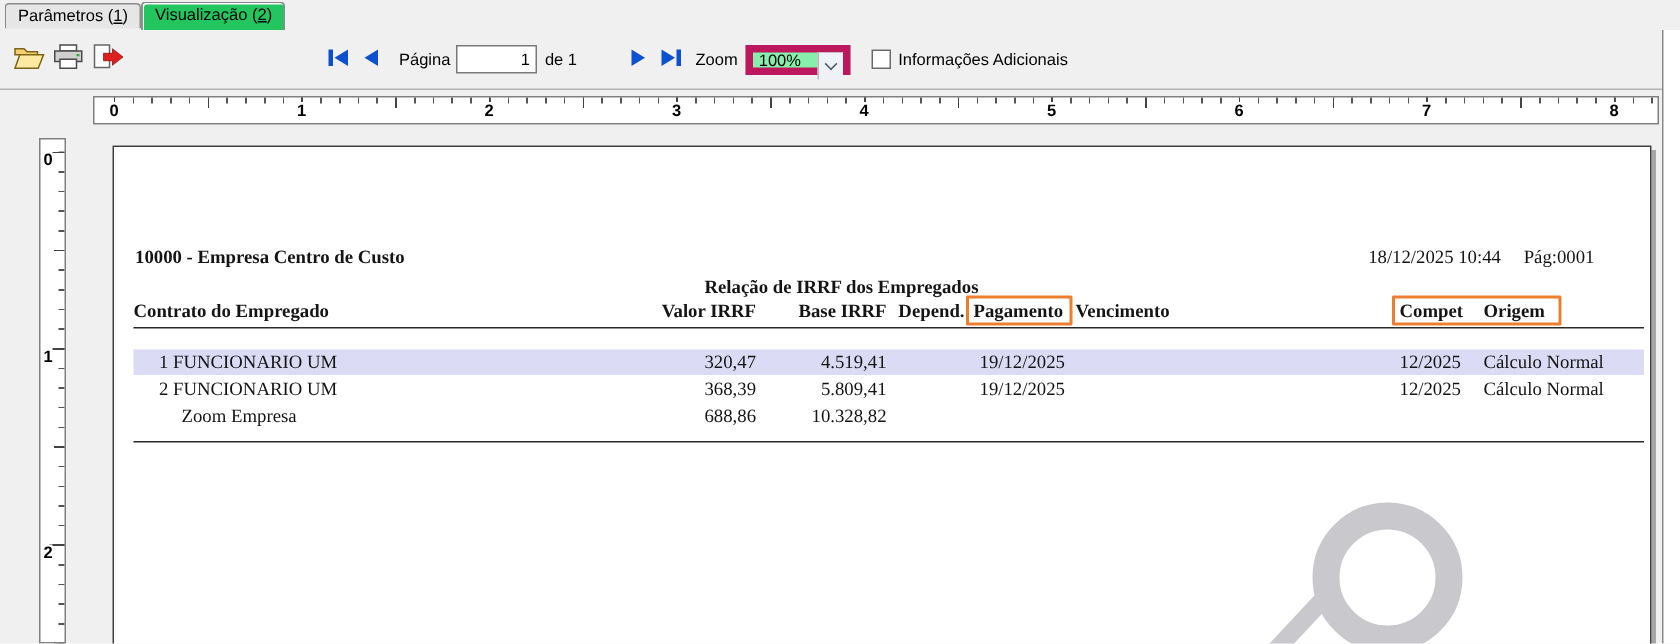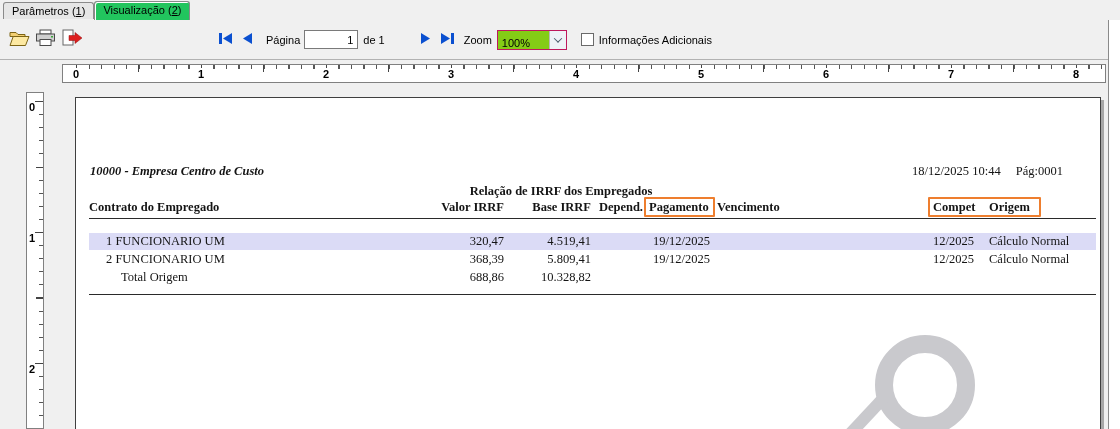--- a/index.html
+++ b/index.html
@@ -11,21 +11,21 @@
   .tab { border:1px solid #8a8a8a; border-bottom:none; border-radius:3px 3px 0 0; padding:2px 8px; background:#e6e6e6; height:17px; line-height:13px; white-space:nowrap; cursor:default; }
   .tab.active { background:#22c55e; height:19px; position:relative; z-index:2; box-shadow:inset 1px 1px 0 #ffffff; }
   .tab .ak { text-decoration:underline; }
 
   
   .toolbar { position:absolute; left:0; top:20px; width:1108px; height:39px; display:flex; align-items:center; padding-left:6px; }
   .tbtn { height:26px; display:flex; align-items:center; justify-content:center; background:transparent; border:none; }
   .tbtn.w26{width:26px;} .tbtn.w28{width:28px;} .tbtn.w22{width:22px;}
   .lbl { white-space:nowrap; }
   .page-input { width:54px; height:19px; border:1px solid #7a7a7a; background:#fff; font-family:"Liberation Sans",sans-serif; font-size:11px; text-align:right; padding-right:4px; margin-left:4px; }
-  .combo { width:70px; height:20px; border:1px solid #be185d; background:#84cc16; display:flex; align-items:flex-end; margin-left:5px; }
+  .combo { width:70px; height:20px; border:5px solid #be185d; background:#86efac; display:flex; align-items:flex-start; margin-left:5px; }
   .combo-val { flex:1; padding-left:4px; }
   .combo-btn { width:17px; height:18px; background:#eef2f7; border-left:1px solid #b8b8b8; display:flex; align-items:center; justify-content:center; }
   .chev { width:6px; height:6px; border-left:1.6px solid #4a5a6a; border-bottom:1.6px solid #4a5a6a; transform:rotate(-45deg) translate(1px,-1px); }
   .checkbox { width:13px; height:13px; border:1px solid #6a6a6a; background:#fff; display:inline-block; margin-left:14px; }
   .cb-label { margin-left:5px; }
 
   
   .preview-topline { position:absolute; left:0; top:59px; width:1108px; height:1px; background:#b2b2b2; }
   .right-strip { position:absolute; left:1108px; top:20px; width:12px; height:409px; background:#ffffff; border-left:1px solid #8a8a8a; }
 
@@ -44,21 +44,21 @@
       repeating-linear-gradient(to bottom, #444 0 1px, transparent 1px 131px),
       repeating-linear-gradient(to bottom, #444 0 1px, transparent 1px 65.5px),
       repeating-linear-gradient(to bottom, #555 0 1px, transparent 1px 13.1px);
     background-size: 10px 100%, 7px 100%, 4px 100%;
     background-repeat: no-repeat, no-repeat, no-repeat;
     background-position: right 0 top 8px, right 0 top 8px, right 0 top 8px; }
   .vruler .num { position:absolute; left:2px; font-weight:bold; font-size:11px; background:#fff; padding:1px 0; line-height:11px; }
 
   
   .page { position:absolute; left:75px; top:97px; width:1026px; height:345px; background:#fff; border:1px solid #3f3f3f; box-shadow:3px 3px 0 rgba(0,0,0,0.30); overflow:hidden; font-family:"Liberation Serif","DejaVu Serif",serif; font-size:12.5px; color:#141414; }
-  .rpt-company { position:absolute; left:14px; top:66px; font-weight:bold;font-style:italic; }
+  .rpt-company { position:absolute; left:14px; top:66px; font-weight:bold; }
   .rpt-meta { position:absolute; right:37px; top:66px; }
   .rpt-meta .pagref { margin-left:12px; }
   .rpt-title { position:absolute; left:0; top:86px; width:970px; text-align:center; font-weight:bold; }
   .rrow { position:absolute; left:13px; width:1007px; height:17px; line-height:17px; display:grid; grid-template-columns:350px 65px 87px 56px 70px 75px 141px 40px 123px; white-space:nowrap; }
   .rhead { top:101px;font-weight:bold; }
   .c2,.c3,.c4,.c8 { text-align:right; }
   .c4 { padding-right:4px; }
   .c5 { padding-left:2px; }
   .c9 { padding-left:16px; }
   .rdata .c1 { padding-left:17px; }
@@ -204,21 +204,21 @@
     <div class="c3">5.809,41</div>
     <div class="c4"></div>
     <div class="c5">19/12/2025</div>
     <div class="c6"></div>
     <div class="c7"></div>
     <div class="c8">12/2025</div>
     <div class="c9">Cálculo Normal</div>
   </div>
 
   <div class="rrow rtotal" style="top:171px">
-    <div class="c1">Total Origem</div>
+    <div class="c1">Zoom Empresa</div>
     <div class="c2">688,86</div>
     <div class="c3">10.328,82</div>
     <div class="c4"></div>
       <div class="c5"></div>
     <div class="c6"></div>
       <div class="c7"></div>
     <div class="c8"></div>
       <div class="c9"></div>
   </div>
   <div class="rule rule2"></div>

